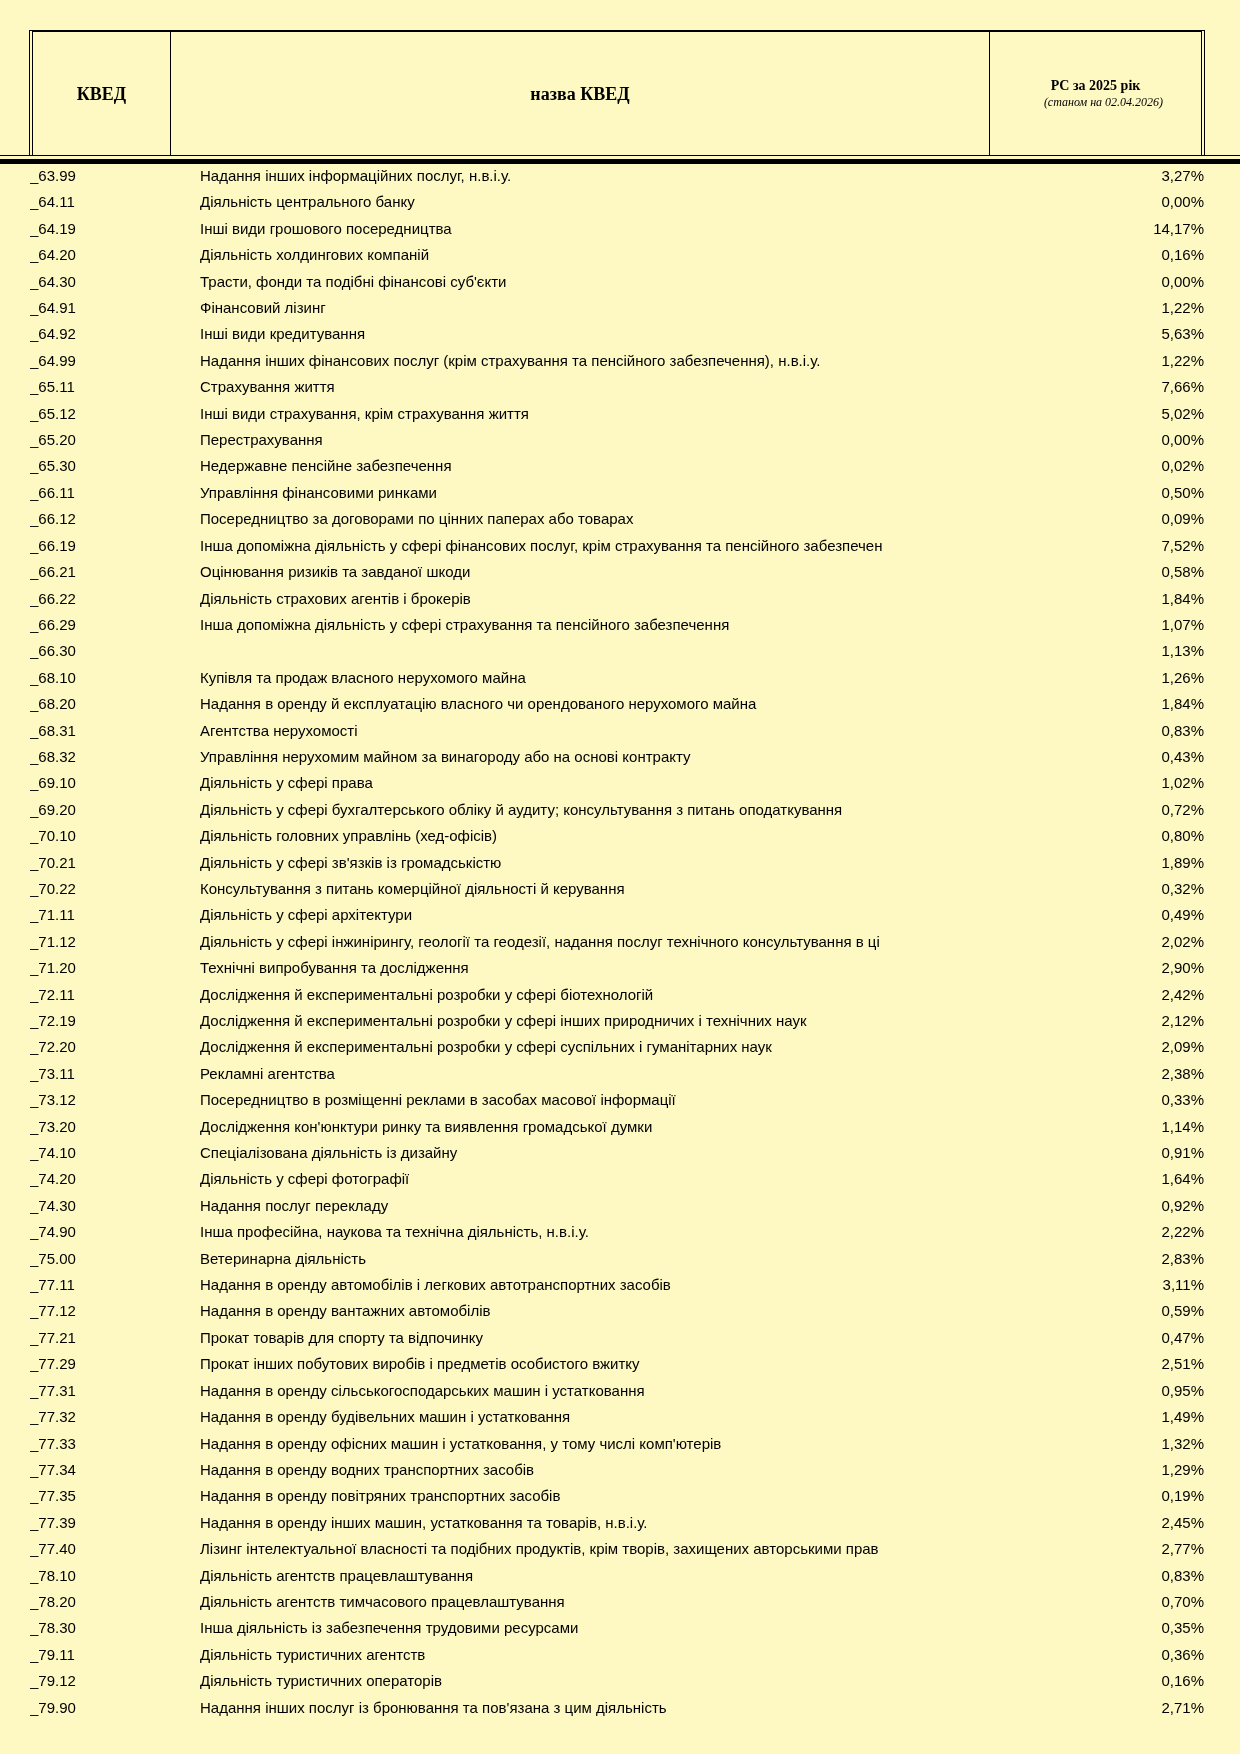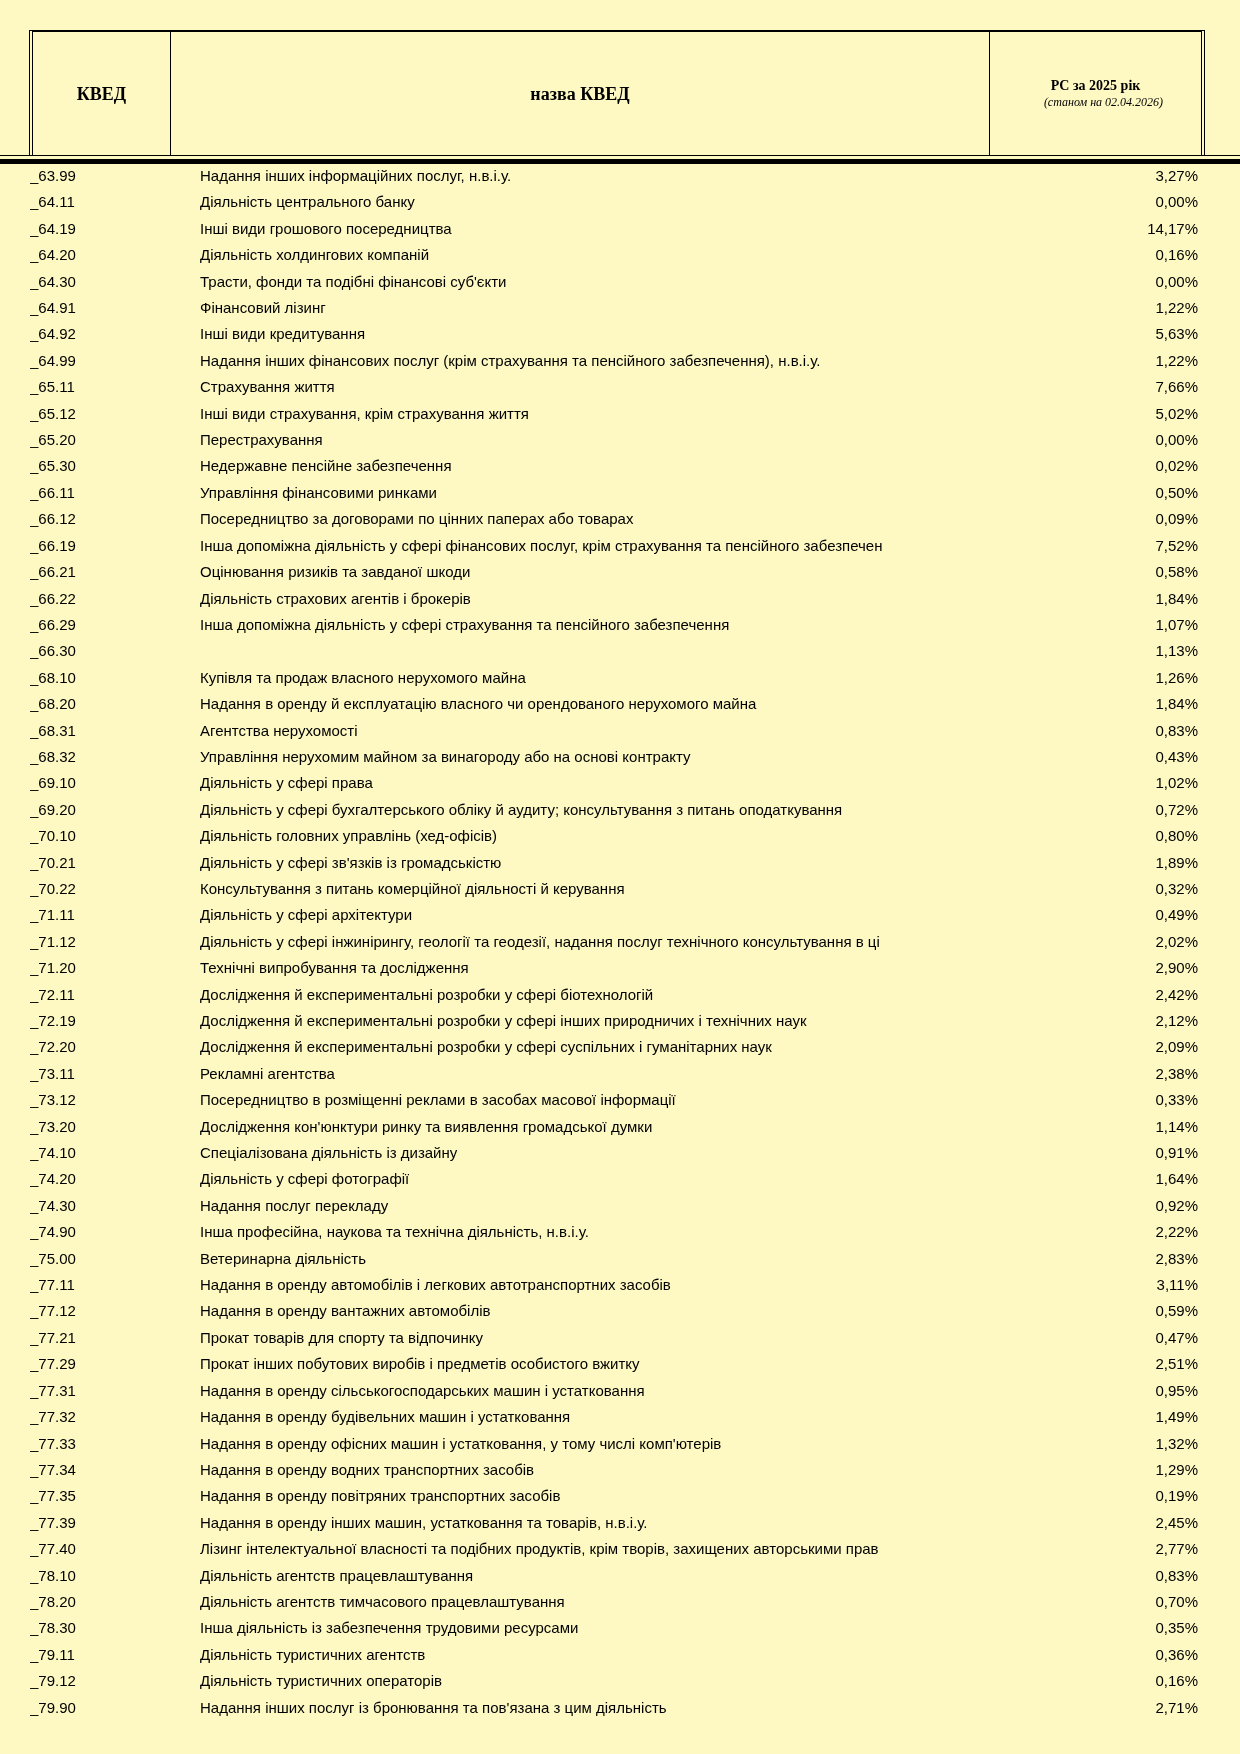--- a/index.html
+++ b/index.html
@@ -68,21 +68,21 @@
   }
   .c-name {
     position: absolute;
     left: 152px;
     width: 906px;
     overflow: hidden;
     margin-left: 48px;
   }
   .c-value {
     position: absolute;
-    right: 42px;
+    right: 36px;
     text-align: right;
   }
 </style>
 </head>
 <body>
 
 <div class="page">
 
   <div class="header-box">
     <div class="hcell hcell-code">

